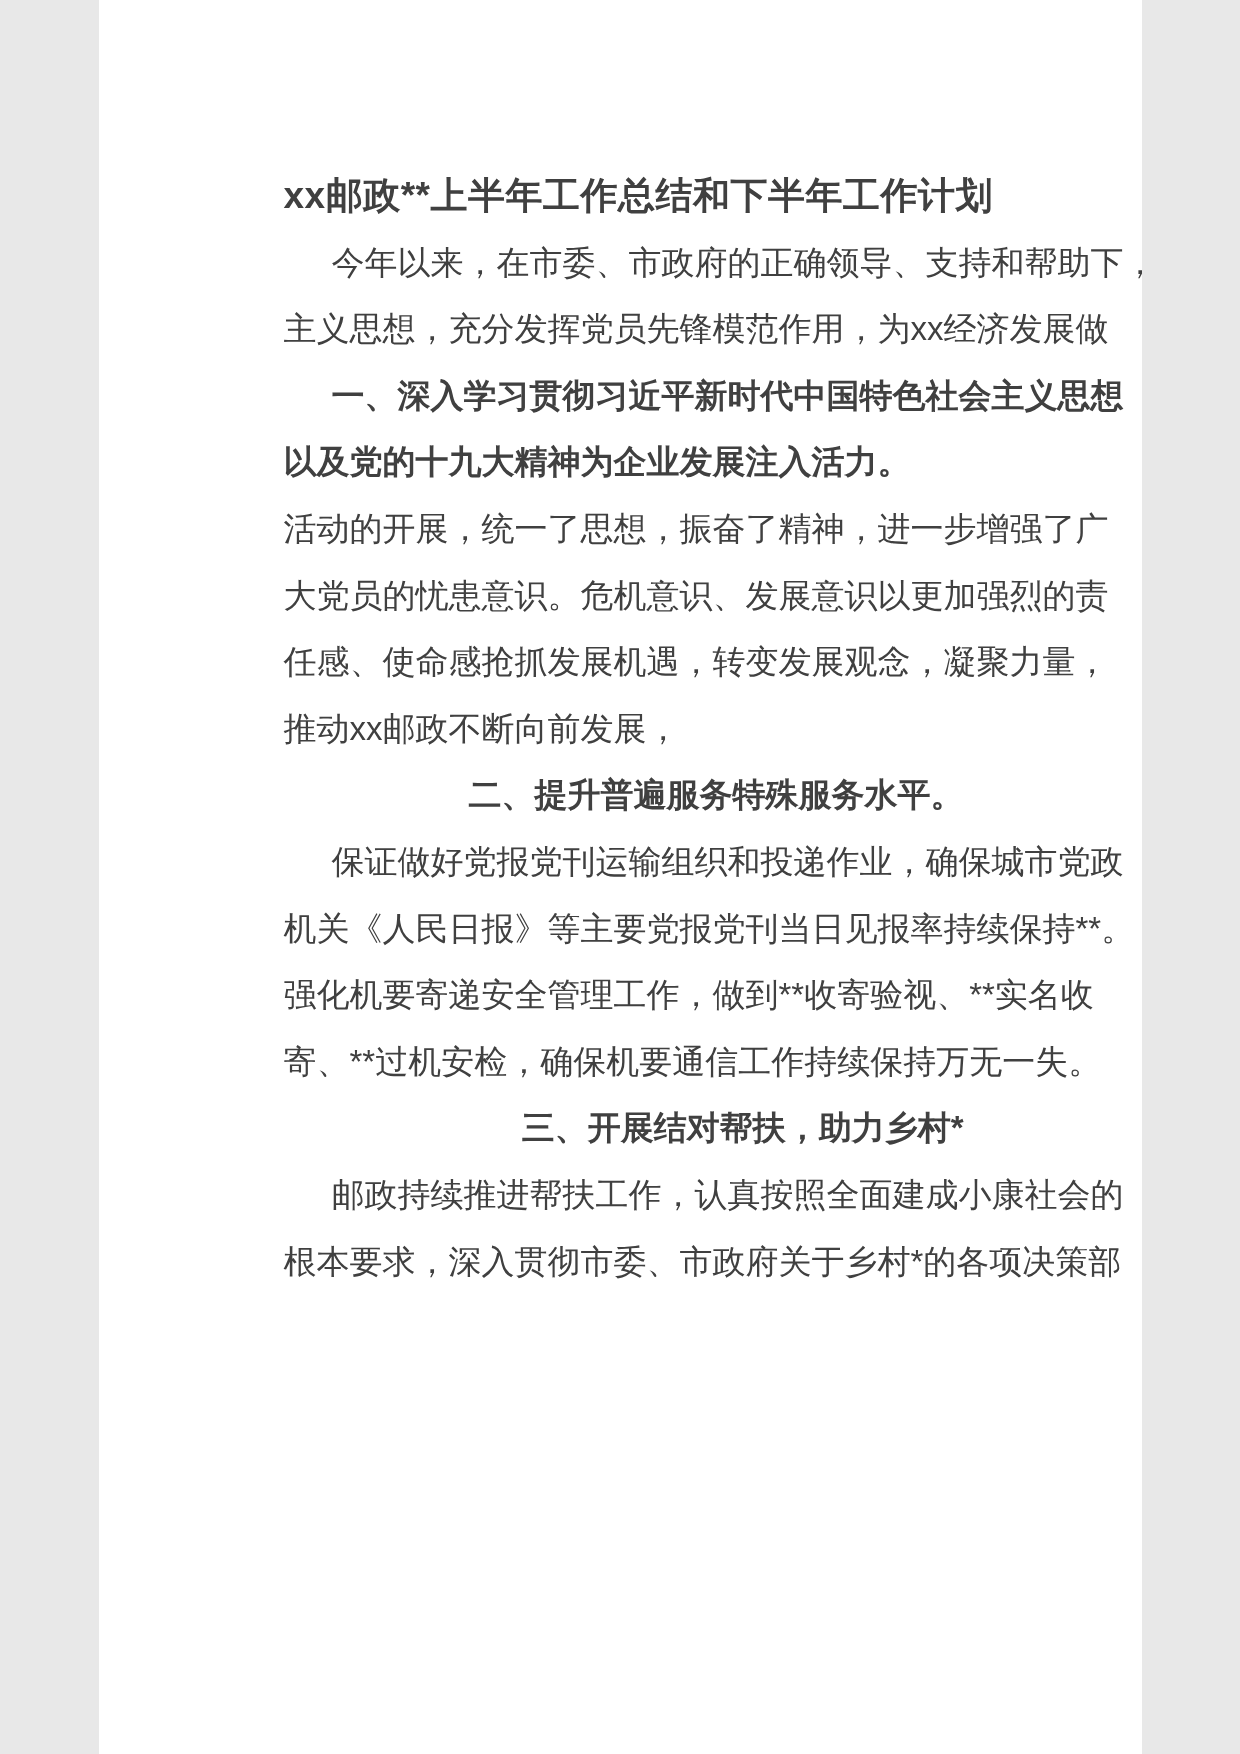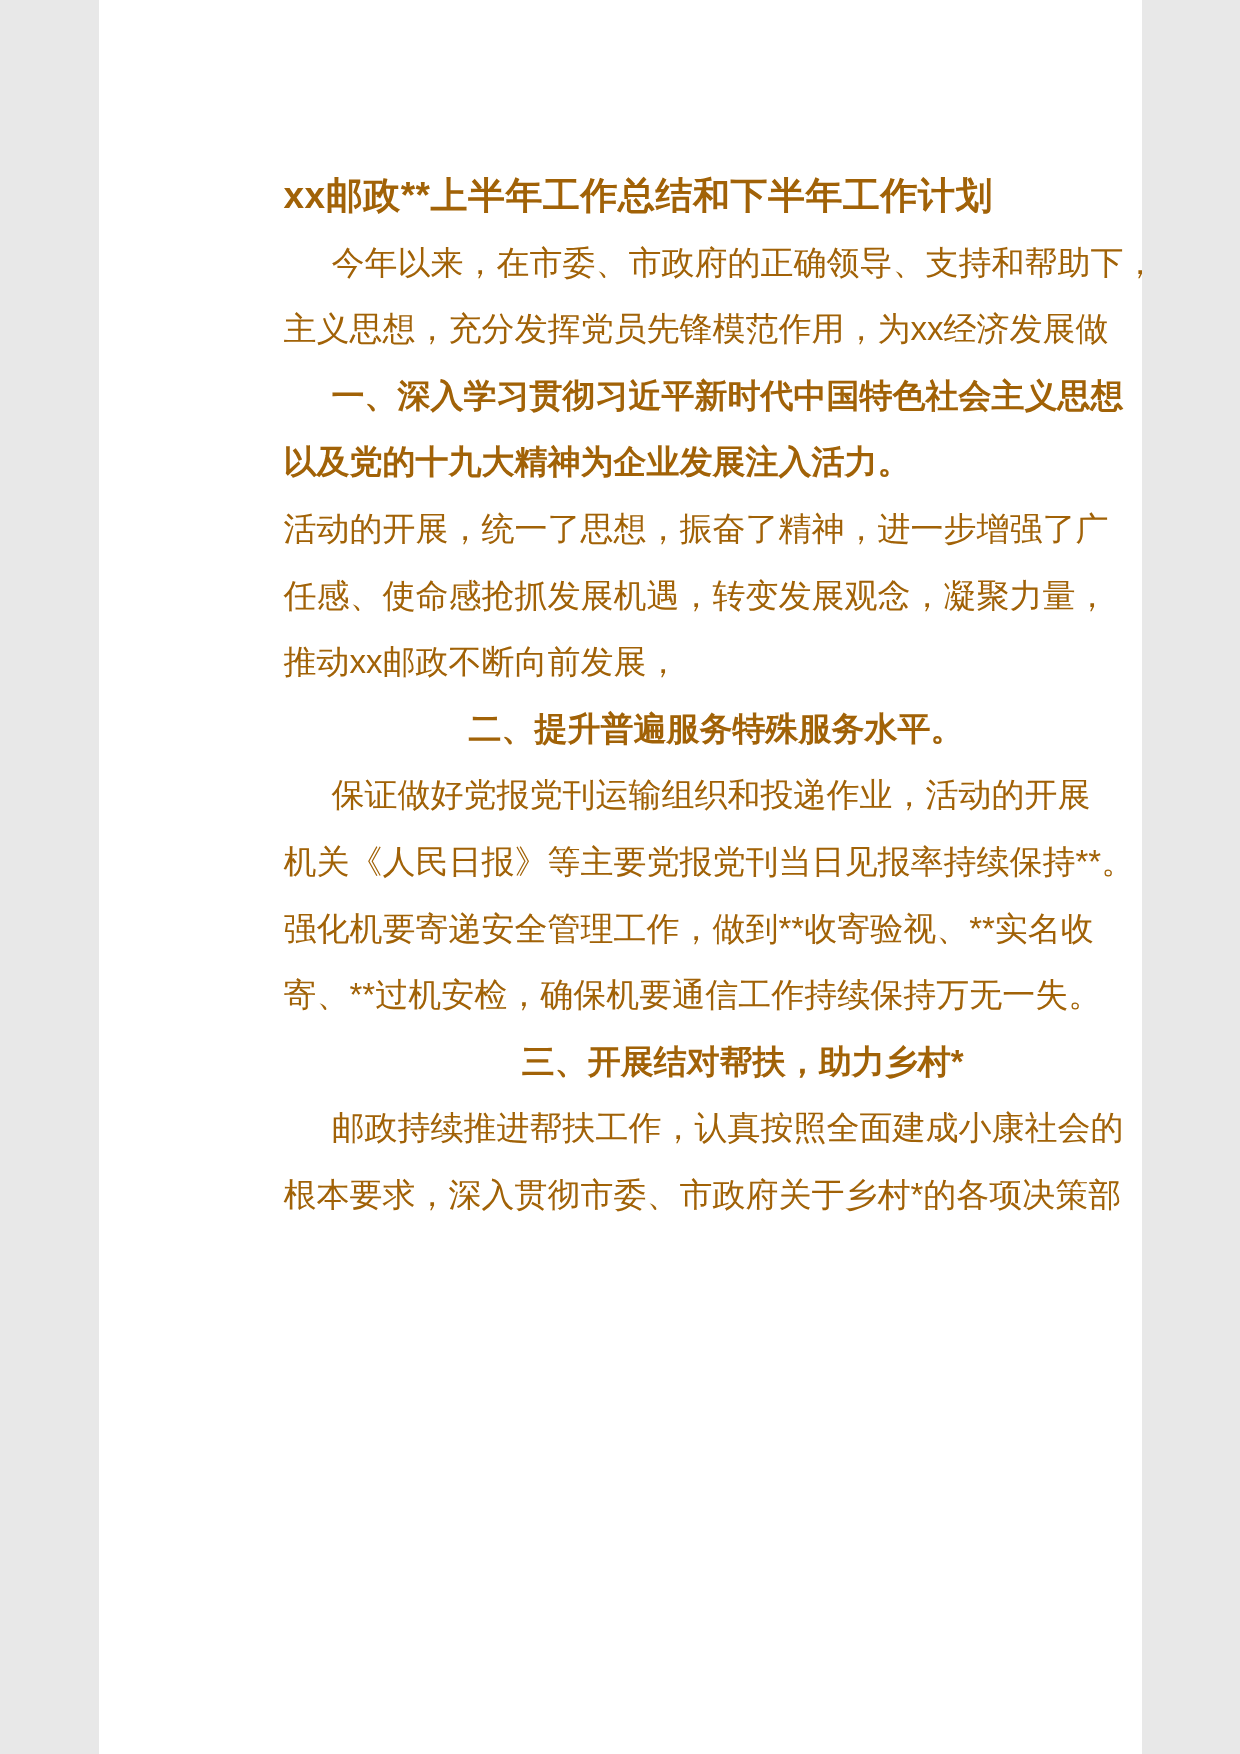--- a/index.html
+++ b/index.html
@@ -10,21 +10,21 @@
   .page {
     position: relative;
     width: 1043px;
     height: 1754px;
     margin: 0 auto;
     background: #ffffff;
     box-sizing: border-box;
     padding: 163px 178px 0 185px;
     overflow: hidden;
     font-family: "Liberation Sans", "DejaVu Sans", sans-serif;
-    color: #a16207;
+    color: #404040;
   }
   .doc-title {
     margin: 0;
     font-size: 37px;
     font-weight: 900;
     line-height: 66.6px;
     text-align: center;
     white-space: nowrap;
     letter-spacing: 0.5px;
   }
@@ -54,28 +54,29 @@
       <div class="block body">
         <div class="line first">今年以来，在市委、市政府的正确领导、支持和帮助下，</div>
         <div class="line">主义思想，充分发挥党员先锋模范作用，为xx经济发展做</div>
       </div>
       <div class="block heading">
         <div class="line first">一、深入学习贯彻习近平新时代中国特色社会主义思想</div>
         <div class="line">以及党的十九大精神为企业发展注入活力。</div>
       </div>
       <div class="block body">
         <div class="line">活动的开展，统一了思想，振奋了精神，进一步增强了广</div>
+        <div class="line">大党员的忧患意识。危机意识、发展意识以更加强烈的责</div>
         <div class="line">任感、使命感抢抓发展机遇，转变发展观念，凝聚力量，</div>
         <div class="line">推动xx邮政不断向前发展，</div>
       </div>
       <div class="block heading">
         <div class="line first">二、提升普遍服务特殊服务水平。</div>
       </div>
       <div class="block body">
-        <div class="line first">保证做好党报党刊运输组织和投递作业，活动的开展</div>
+        <div class="line first">保证做好党报党刊运输组织和投递作业，确保城市党政</div>
         <div class="line">机关《人民日报》等主要党报党刊当日见报率持续保持**。</div>
         <div class="line">强化机要寄递安全管理工作，做到**收寄验视、**实名收</div>
         <div class="line">寄、**过机安检，确保机要通信工作持续保持万无一失。</div>
       </div>
       <div class="block heading">
         <div class="line first">三、开展结对帮扶，助力乡村*</div>
       </div>
       <div class="block body">
         <div class="line first">邮政持续推进帮扶工作，认真按照全面建成小康社会的</div>
         <div class="line">根本要求，深入贯彻市委、市政府关于乡村*的各项决策部</div>

